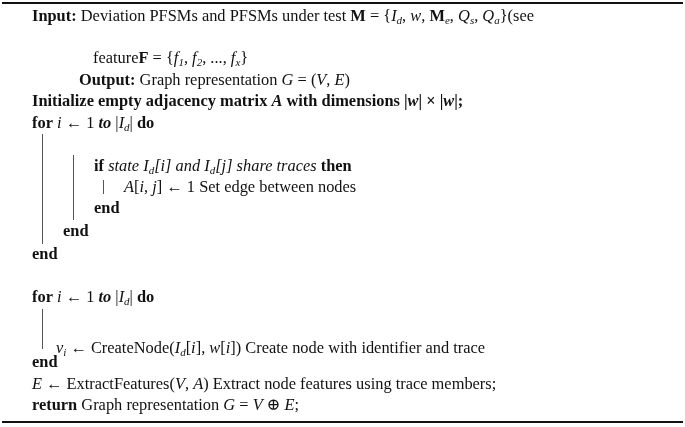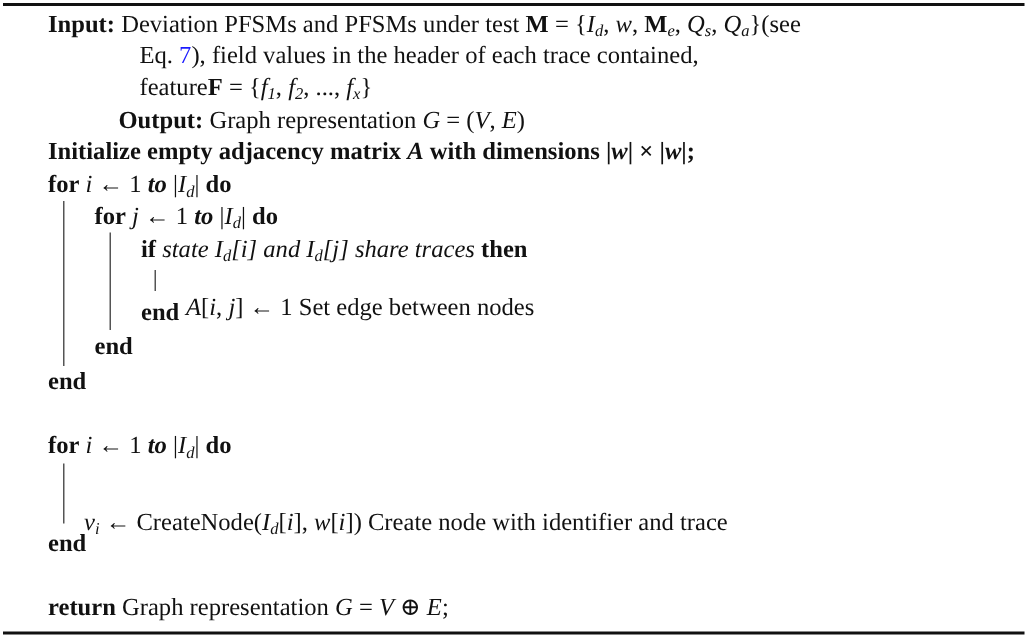--- a/index.html
+++ b/index.html
@@ -22,53 +22,47 @@
 
 <div class="rule-top"></div>
 
 <div class="algo">
 
   <div class="ln" style="left:32px; top:6px;">
     <span class="b">Input:</span>
     <span>Deviation PFSMs and PFSMs under test </span><span class="b">M</span> = {<span class="it">I</span><sub>d</sub>, <span class="it">w</span>, <span class="b">M</span><sub>e</sub>, <span class="it">Q</span><sub>s</sub>, <span class="it">Q</span><sub>a</sub>}<span>(see</span>
   </div>
 
-  <div class="ln" style="left:93px; top:27px;">
-    <span>Eq. </span><span class="link">7</span><span>), field values in the header of each trace contained,</span>
-  </div>
 
   <div class="ln" style="left:93px; top:48px;">
     <span>feature</span><span class="b">F</span> = {<span class="it">f</span><sub>1</sub>, <span class="it">f</span><sub>2</sub>, ..., <span class="it">f</span><sub>x</sub>}
   </div>
 
   <div class="ln" style="left:32px; top:70px;margin-left:47px;">
     <span class="b">Output:</span>
     <span>Graph representation </span><span class="it">G</span> = (<span class="it">V</span>, <span class="it">E</span>)
   </div>
 
   <div class="ln" style="left:32px; top:91px;font-weight:bold;">
     Initialize empty adjacency matrix <span class="it">A</span> with dimensions |<span class="it">w</span>| × |<span class="it">w</span>|;
   </div>
 
   <div class="ln" style="left:32px; top:113px;">
     <span class="b">for</span> <span class="it">i</span> ← 1 <span class="bi">to</span> |<span class="it">I</span><sub>d</sub>| <span class="b">do</span>
   </div>
   <div class="vbar" style="left:42px; top:134px; height:110px;"></div>
 
-  <div class="ln" style="left:63px; top:134px;">
-    <span class="b">for</span> <span class="it">j</span> ← 1 <span class="bi">to</span> |<span class="it">I</span><sub>d</sub>| <span class="b">do</span>
-  </div>
   <div class="vbar" style="left:73px; top:155px; height:65px;"></div>
 
   <div class="ln" style="left:94px; top:156px;">
     <span class="b">if</span> <span class="it">state I</span><sub>d</sub><span class="it">[i] and I</span><sub>d</sub><span class="it">[j] share traces</span> <span class="b">then</span>
   </div>
   <div class="vbar" style="left:103px; top:180px; height:14px;"></div>
 
-  <div class="ln" style="left:124px; top:195px;text-align:center;">
+  <div class="ln" style="left:124px; top:177px;text-align:center;">
     <span class="it">A</span>[<span class="it">i</span>, <span class="it">j</span>] ← 1 <span>Set edge between nodes</span>
   </div>
 
   <div class="ln" style="left:94px; top:198px;">
     <span class="b">end</span>
   </div>
 
   <div class="ln" style="left:63px; top:221px;">
     <span class="b">end</span>
   </div>
@@ -84,20 +78,23 @@
   <div class="vbar" style="left:42px; top:309px; height:40px;"></div>
 
   <div class="ln" style="left:56px; top:308px;margin-top:30px;">
     <span class="it">v</span><sub>i</sub> ← CreateNode(<span class="it">I</span><sub>d</sub>[<span class="it">i</span>], <span class="it">w</span>[<span class="it">i</span>]) <span>Create node with identifier and trace</span>
   </div>
 
   <div class="ln" style="left:32px; top:352px;">
     <span class="b">end</span>
   </div>
 
+  <div class="ln" style="left:32px; top:374px;">
+    <span class="it">E</span> ← ExtractFeatures(<span class="it">V</span>, <span class="it">A</span>) <span>Extract node features using trace members;</span>
+  </div>
 
   <div class="ln" style="left:32px; top:395px;">
     <span class="b">return</span>
     <span>Graph representation </span><span class="it">G</span> = <span class="it">V</span> ⊕ <span class="it">E</span>;
   </div>
 </div>
 
 <div class="rule-bottom"></div>
 
 </body></html>

